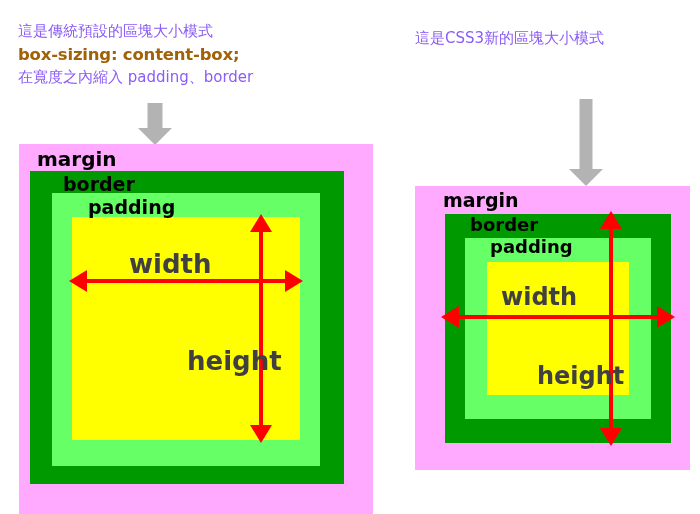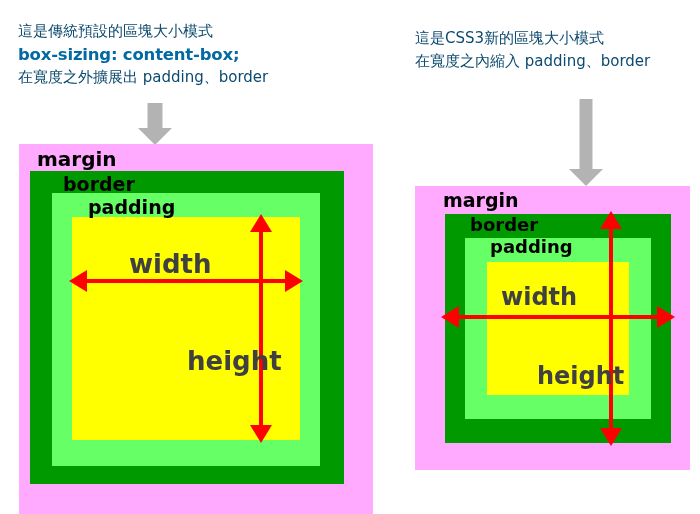--- a/index.html
+++ b/index.html
@@ -16,27 +16,27 @@
     font-family: "DejaVu Sans", "Liberation Sans", sans-serif;
   }
 
   
   .caption {
     position: absolute;
     white-space: nowrap;
   }
   .caption .line {
     display: block;
-    color: #0c4a6e;
+    color: #8b5cf6;
     font-size: 15px;
     line-height: 23px;
     font-weight: normal;
   }
   .caption .line.code {
-    color: #0369a1;
+    color: #a16207;
     font-weight: bold;
     font-size: 16.5px;
     letter-spacing: -0.2px;
   }
 
   #caption-left  { left: 18px;  top: 20px; }
   #caption-right { left: 415px; top: 27px; }
 
   
   .gray-arrow { position: absolute; }
@@ -157,26 +157,25 @@
   #diagram-border-box .red-height  { left: 183px; top: 25px; width: 26px; height: 235px; }
   #diagram-border-box .label-width  { left: 86px; top: 97px; font-size: 24px; }
   #diagram-border-box .label-height { left: 122px; top: 176px; font-size: 24px; }
 </style>
 </head>
 <body>
 
 <div class="caption" id="caption-left">
   <span class="line">這是傳統預設的區塊大小模式</span>
   <span class="line code">box-sizing: content-box;</span>
-  <span class="line">在寬度之外擴展出  padding、border</span>
+  <span class="line">在寬度之內縮入  padding、border</span>
 </div>
 
 <div class="caption" id="caption-right">
   <span class="line">這是CSS3新的區塊大小模式</span>
-  <span class="line">在寬度之內縮入  padding、border</span>
 </div>
 
 <div class="gray-arrow" id="gray-arrow-left">
   <div class="shaft"></div>
   <div class="head"></div>
 </div>
 <div class="gray-arrow" id="gray-arrow-right">
   <div class="shaft"></div>
   <div class="head"></div>
 </div>

